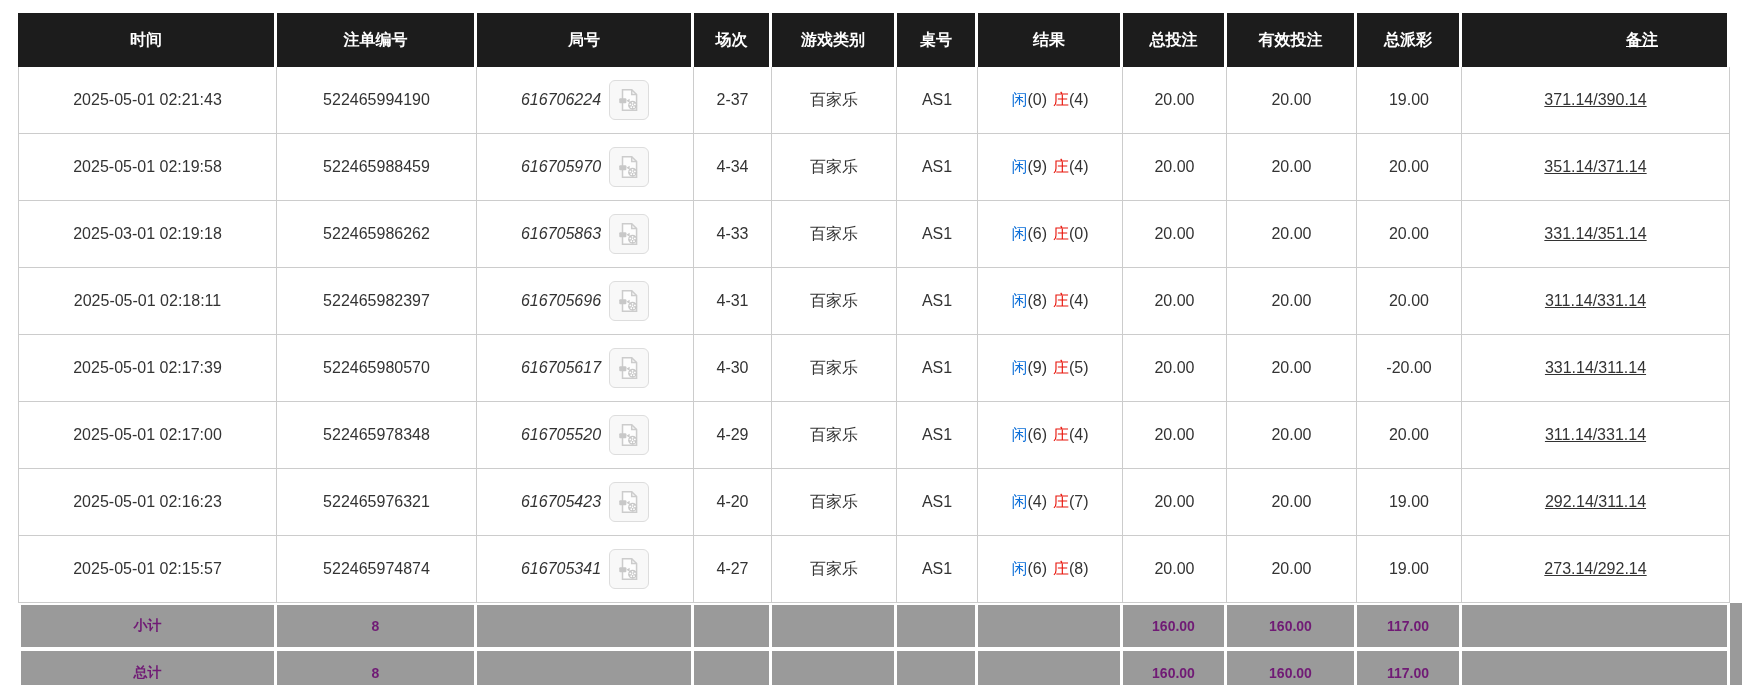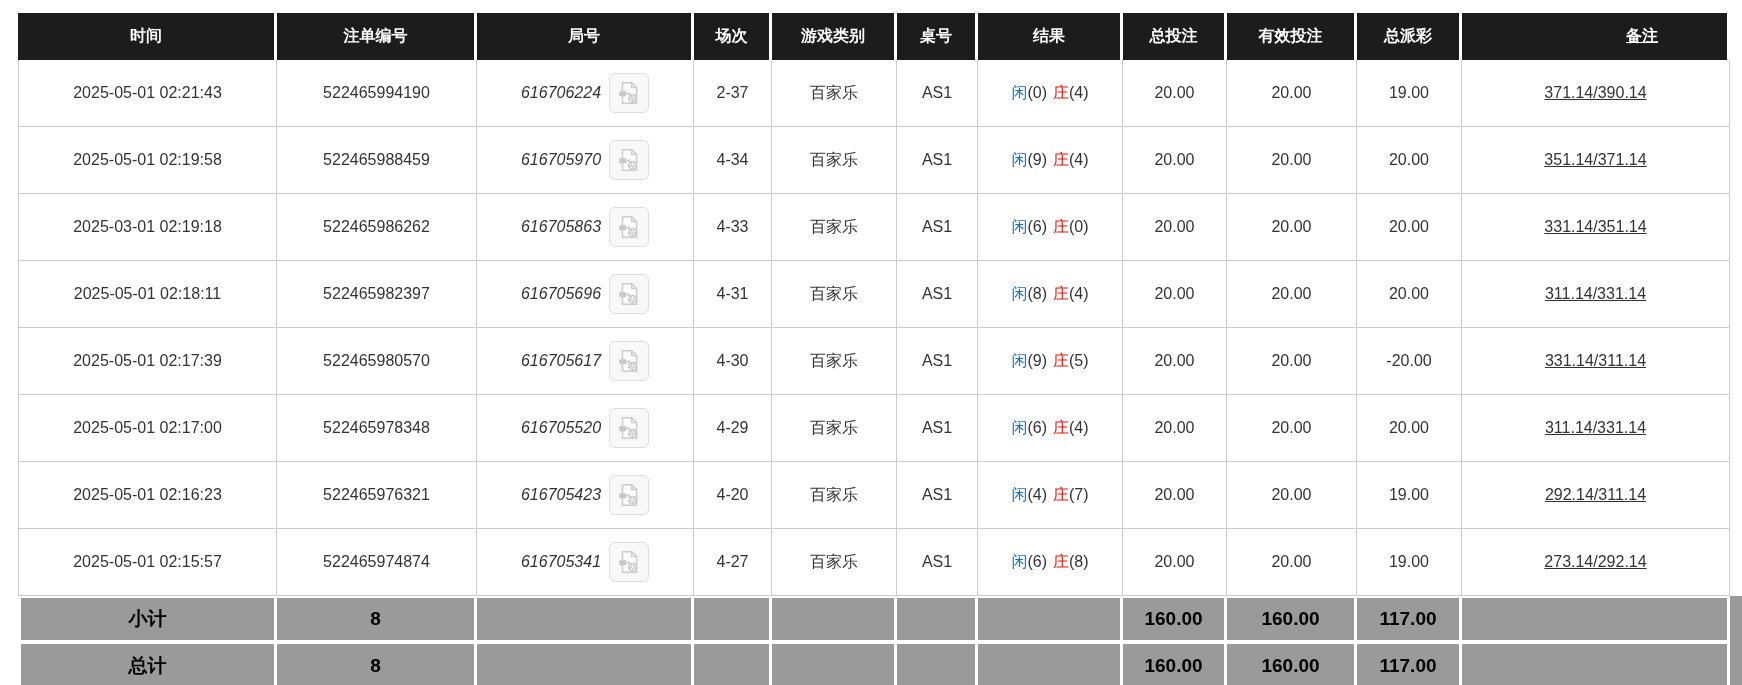--- a/index.html
+++ b/index.html
@@ -10,21 +10,21 @@
   *{box-sizing:border-box;}
   html,body{margin:0;padding:0;}
   body{
     width:1742px;height:685px;overflow:hidden;background:#ffffff;
     font-family:"Liberation Sans","DejaVu Sans",sans-serif;
   }
   .wrap{padding:13px 0 0 18px;}
   table{border-collapse:separate;border-spacing:0;table-layout:fixed;width:1712px;}
   thead th{
     background:var(--header-bg);color:var(--header-text);
-    font-size:16px;font-weight:bold;height:47px;text-align:center;
+    font-size:16px;font-weight:bold;height:54px;text-align:center;
     border-right:3px solid #ffffff;padding:0;
   }
   thead th:first-child{border-left:0;}
   tbody.data-body td{
     background:#ffffff;color:var(--row-text);font-size:16px;text-align:center;
     height:67px;border-right:1px solid var(--border);border-bottom:1px solid var(--border);
     padding:0;overflow:hidden;white-space:nowrap;
   }
   tbody.data-body tr td:first-child{border-left:1px solid var(--border);margin-left:13px;}
   td.remark-cell, th.remark-col{padding-left:95px;text-decoration:underline;}
@@ -34,21 +34,21 @@
     background:#f8f8f8;display:inline-flex;align-items:center;justify-content:center;
     cursor:pointer;padding:0;
   }
   .video-btn svg{display:block;}
   .res-p{color:var(--blue);}
   .res-b{color:var(--red);}
   .res-gap{display:inline-block;width:6px;}
   .total-bet-cell{color:var(--blue);cursor:pointer;}
   td.neg{color:var(--red);}
   tbody.summary-body td{
-    background:var(--summary-bg);color:#000000;font-size:19px;font-weight:bold;
+    background:var(--summary-bg);color:#701a75;font-size:14px;font-weight:bold;
     text-align:center;height:48px;padding:0;
     border-right:3px solid #ffffff;border-bottom:4px solid #ffffff;
   }
   tbody.summary-body tr td:first-child{border-left:3px solid #ffffff;}
   tbody.summary-body tr:first-child td{border-top:2px solid #ffffff;}
   tbody.summary-body td:last-child{box-shadow:14px 0 0 0 var(--summary-bg);}
   tbody.summary-body td.remark-cell{padding-left:0;}
 </style>
 </head>
 <body>

